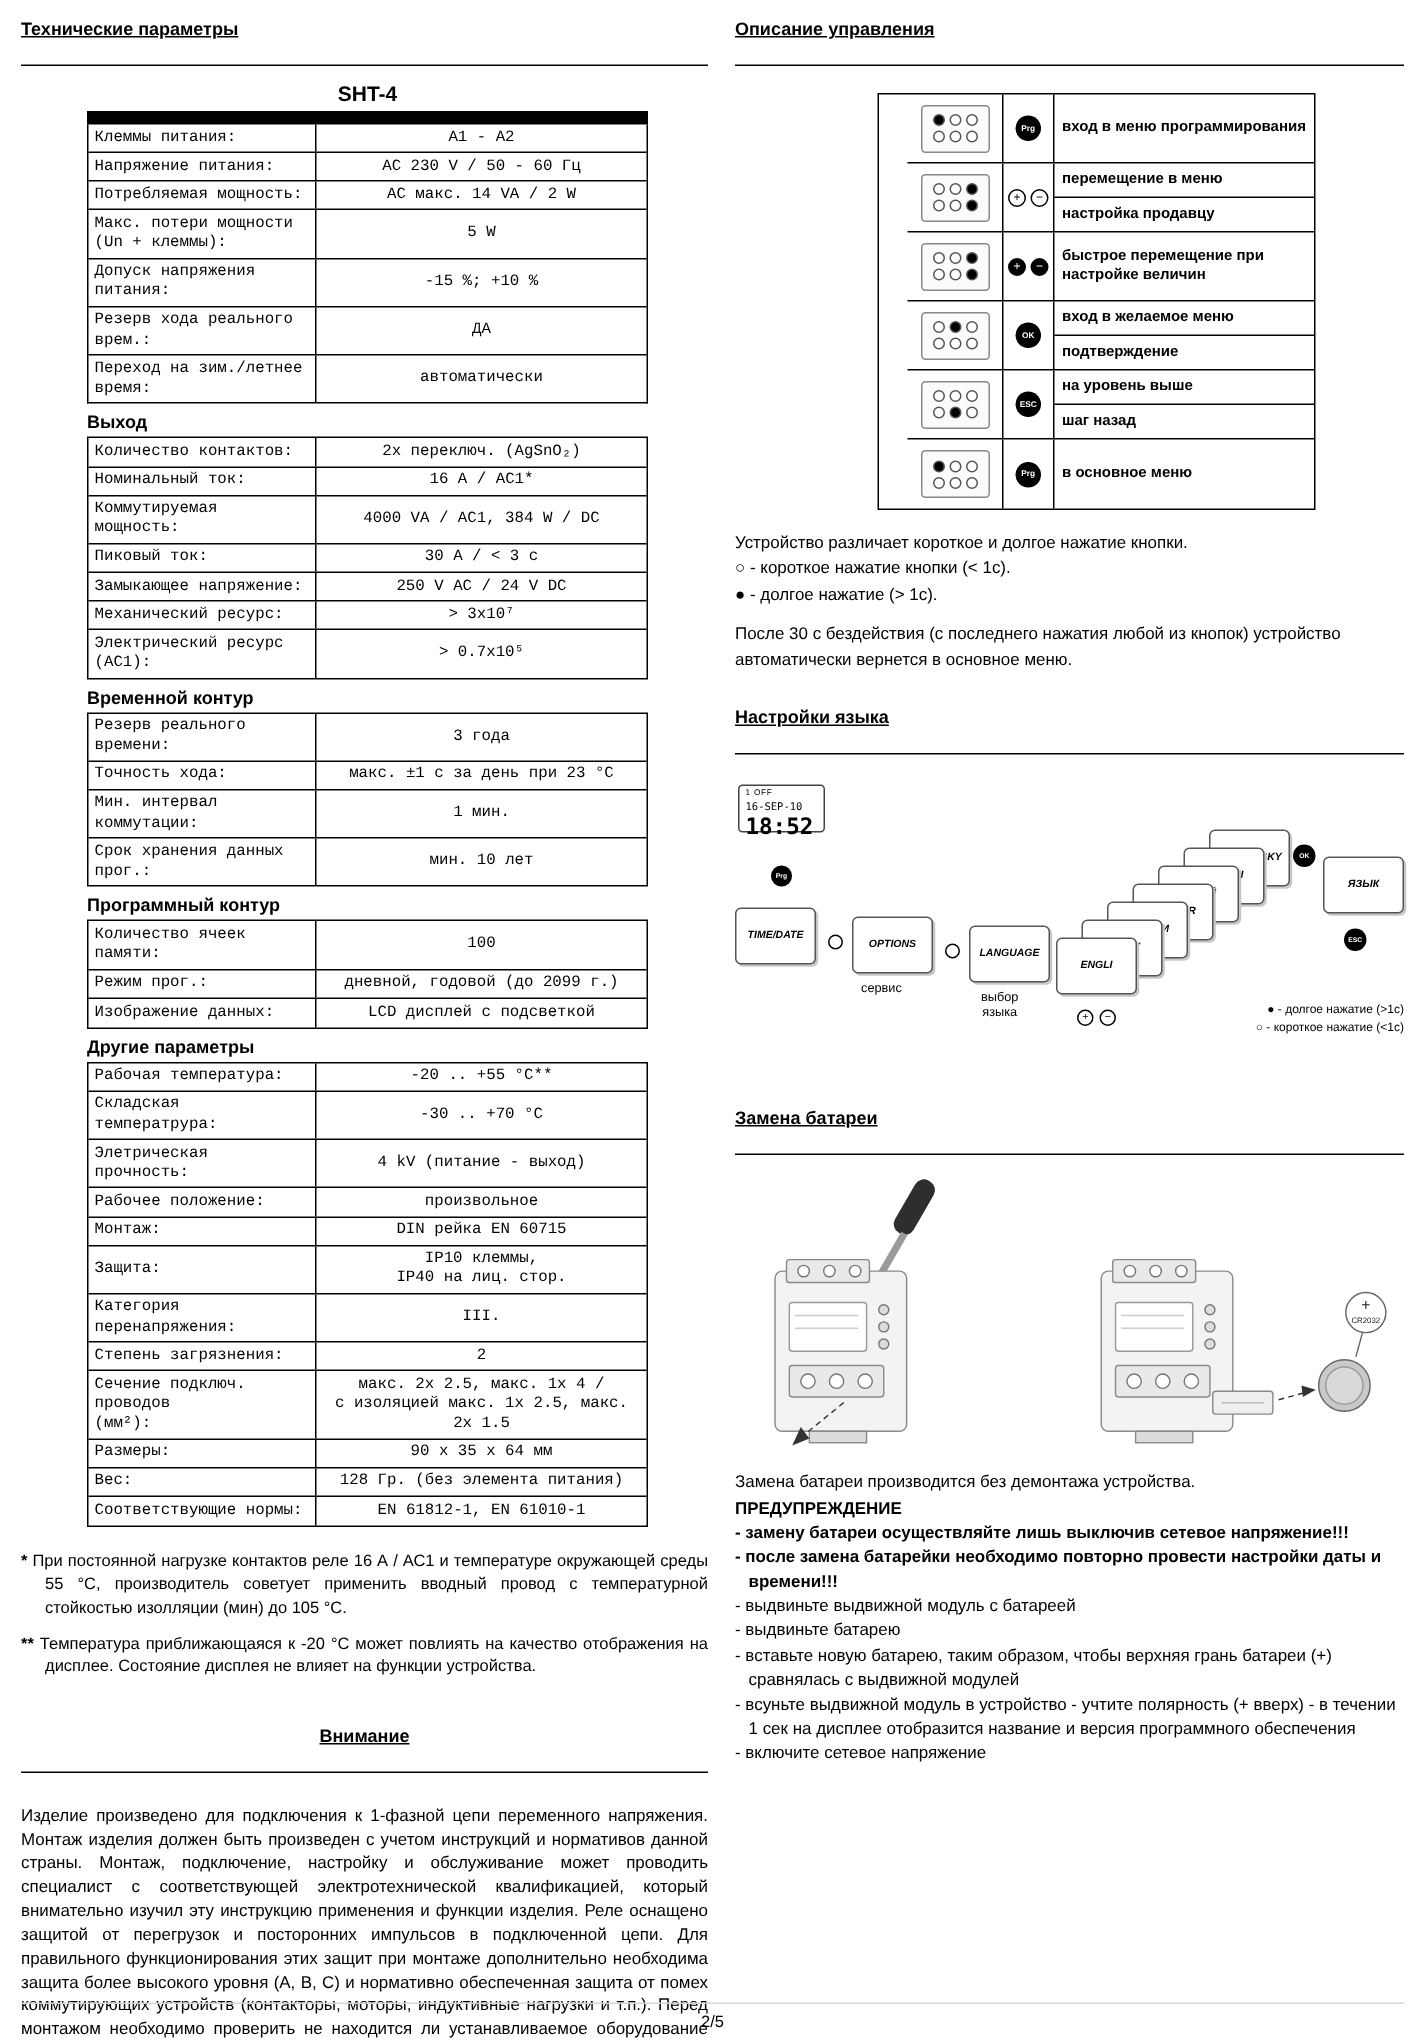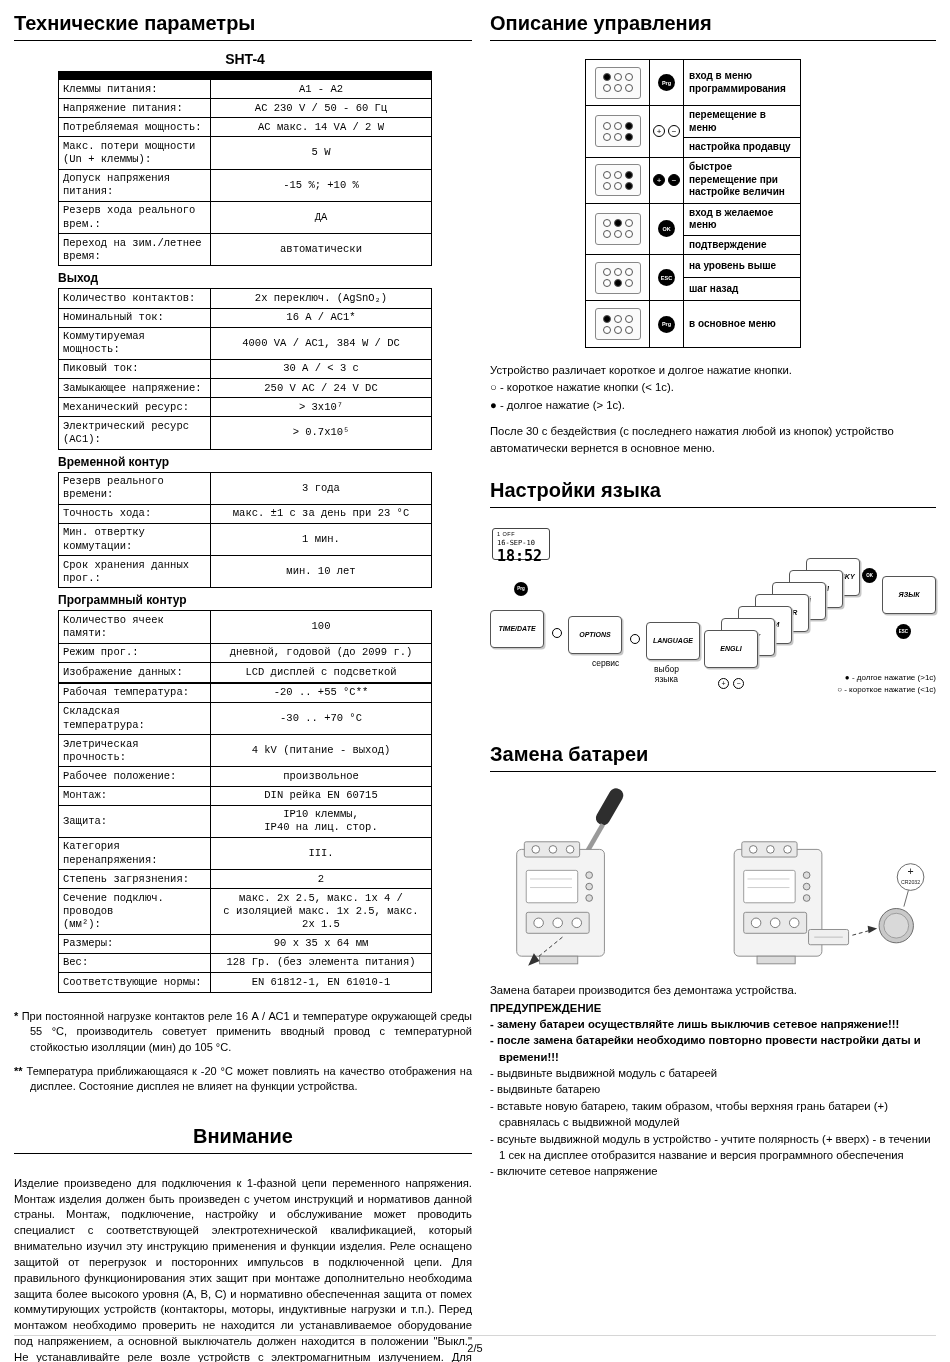--- a/index.html
+++ b/index.html
@@ -3,21 +3,21 @@
 <meta charset="utf-8">
 <style>
   *{margin:0;padding:0;box-sizing:border-box;}
   html,body{background:#fff;overflow:hidden;}
   body{width:950px;height:1362px;font-family:"Liberation Sans",sans-serif;color:#000;}
   .page{width:950px;height:1362px;padding:12px 14px 8px;display:flex;flex-direction:column;}
   .cols{display:flex;gap:18px;flex:1;min-height:0;}
   .col-left{width:458px;flex:none;}
   .col-right{flex:1;min-width:0;}
 
-  .sec-heading{font-size:20px;font-weight:bold;border-bottom:1.6px solid #000;padding-bottom:5px;}
+  .sec-heading{font-size:12px;font-weight:bold;border-bottom:1.6px solid #000;padding-bottom:17px;text-decoration:underline;}
   .gap-top{margin-top:23px;}
 
   
   .spec-area{margin-left:44px;width:374px;margin-top:10px;}
   .product-title{text-align:center;font-size:14px;font-weight:bold;margin-bottom:4px;}
   .spec-header-bar{height:9px;background:#000;}
   .spec-section-title{font-size:12px;font-weight:bold;margin:5px 0 3px;}
   .spec-block{border:1px solid #000;font-family:Liberation Mono, monospace;}
   .spec-block.first{border-top:none;}
   .spec-row{display:flex;border-bottom:1px solid #000;min-height:19px;}
@@ -26,21 +26,21 @@
   .spec-value{flex:1;padding:2.5px 3px;font-size:10.5px;white-space:pre-line;display:flex;align-items:center;justify-content:center;text-align:center;line-height:1.25;}
 
   .footnotes{margin-top:16px;font-size:11px;line-height:1.4;text-align:justify;}
   .footnote{padding-left:16px;text-indent:-16px;margin-bottom:9px;}
   .fn-marker{font-weight:bold;}
 
   .attention-heading{margin-top:30px;text-align:center;}
   .attention-body{margin-top:22px;font-size:11.3px;line-height:1.4;text-align:justify;}
 
   
-  .controls-table{margin:18px 0 0 95px;width:216px;border:1px solid #000;}
+  .controls-table{margin:18px 0 0 95px;width:292px;border:1px solid #000;padding-left:19px;}
   .ctl-row{display:flex;border-bottom:1px solid #000;min-height:46px;align-items:stretch;}
   .ctl-row:last-child{border-bottom:none;}
   .ctl-icon-cell{width:64px;flex:none;border-right:1px solid #000;display:flex;align-items:center;justify-content:center;}
   .ctl-sym-cell{width:34px;flex:none;border-right:1px solid #000;display:flex;flex-direction:column;align-items:center;justify-content:center;gap:2px;}
   .ctl-desc-cell{flex:1;display:flex;flex-direction:column;}
   .ctl-desc{flex:1;display:flex;align-items:center;padding:3px 5px;font-size:10px;font-weight:bold;line-height:1.25;}
   .ctl-desc + .ctl-desc{border-top:1px solid #000;}
 
   .mini-dev{width:46px;height:32px;border:1px solid #888;border-radius:3px;background:#fbfbfb;display:grid;grid-template-columns:repeat(3,8px);grid-auto-rows:8px;gap:3px;align-content:center;justify-content:center;}
   .mini-dot{width:8px;height:8px;border-radius:50%;border:1px solid #555;background:#fff;}
@@ -157,21 +157,21 @@
             <div class="spec-block">
               <div class="spec-row">
                 <div class="spec-label">Резерв реального времени:</div>
                 <div class="spec-value">3 года</div>
               </div>
               <div class="spec-row">
                 <div class="spec-label">Точность хода:</div>
                 <div class="spec-value">макс. ±1 с за день при 23 °C</div>
               </div>
               <div class="spec-row">
-                <div class="spec-label">Мин. отвертку коммутации:</div>
+                <div class="spec-label">Мин. интервал коммутации:</div>
                 <div class="spec-value">1 мин.</div>
               </div>
               <div class="spec-row">
                 <div class="spec-label">Срок хранения данных прог.:</div>
                 <div class="spec-value">мин. 10 лет</div>
               </div>
             </div>
             <div class="spec-section-title">Программный контур</div>
             <div class="spec-block">
               <div class="spec-row">
@@ -180,20 +180,21 @@
               </div>
               <div class="spec-row">
                 <div class="spec-label">Режим прог.:</div>
                 <div class="spec-value">дневной, годовой (до 2099 г.)</div>
               </div>
               <div class="spec-row">
                 <div class="spec-label">Изображение данных:</div>
                 <div class="spec-value">LCD дисплей с подсветкой</div>
               </div>
             </div>
+            <div class="spec-section-title">Другие параметры</div>
             <div class="spec-block">
               <div class="spec-row">
                 <div class="spec-label">Рабочая температура:</div>
                 <div class="spec-value">-20 .. +55 °C**</div>
               </div>
               <div class="spec-row">
                 <div class="spec-label">Складская температрура:</div>
                 <div class="spec-value">-30 .. +70 °C</div>
               </div>
               <div class="spec-row">
@@ -388,21 +389,21 @@
           <div class="lcd-date">16-SEP-10</div>
           <div class="lcd-time">18:52</div>
         </div>
         <div class="prg-dot">Prg</div>
         <div class="legend">
           <div>● - долгое нажатие (&gt;1с)</div>
           <div>○ - короткое нажатие (&lt;1с)</div>
         </div>
       <div class="card" style="left: 0px; top: 88px;">TIME/DATE</div>
           <div class="card" style="left: 78px; top: 94px;">OPTIONS</div>
-          <div class="card-sub" style="left: 102px; top: 136px;">сервис</div>
+          <div class="card-sub" style="left: 84px; top: 136px;">сервис</div>
           <div class="card" style="left: 156px; top: 100px;">LANGUAGE</div>
           <div class="card-sub" style="left: 164px; top: 142px;">выбор
 языка</div>
           <div class="sp-circle" style="left: 62px; top: 106px;"></div>
           <div class="sp-circle" style="left: 140px; top: 112px;"></div>
           <div class="card" style="left: 214px; top: 108px; z-index: 30;">ENGLI</div>
           <div class="card" style="left: 231px; top: 96px; z-index: 29;">CESKY</div>
           <div class="card" style="left: 248px; top: 84px; z-index: 28;">РУССКИ</div>
           <div class="card" style="left: 265px; top: 72px; z-index: 27;">MAGYAR</div>
           <div class="card" style="left: 282px; top: 60px; z-index: 26;">ESPAÑ</div>

